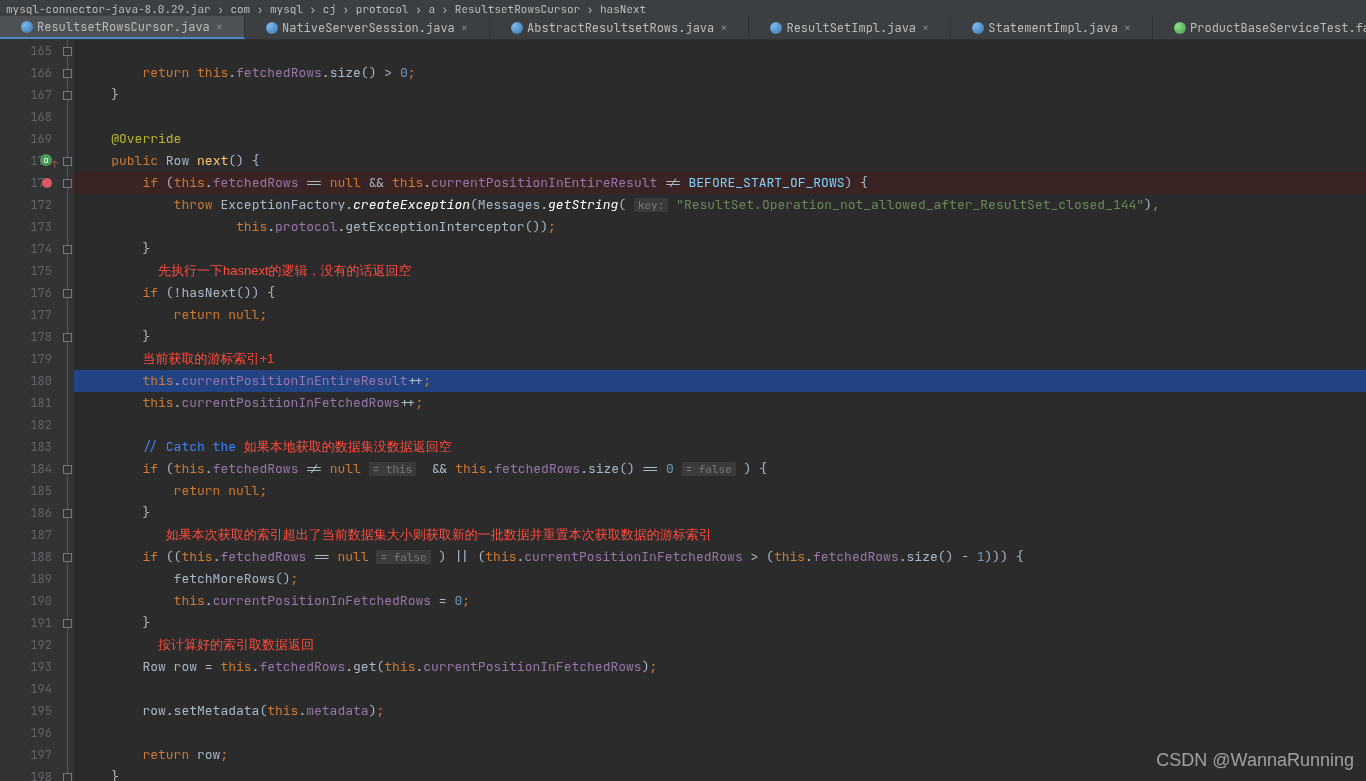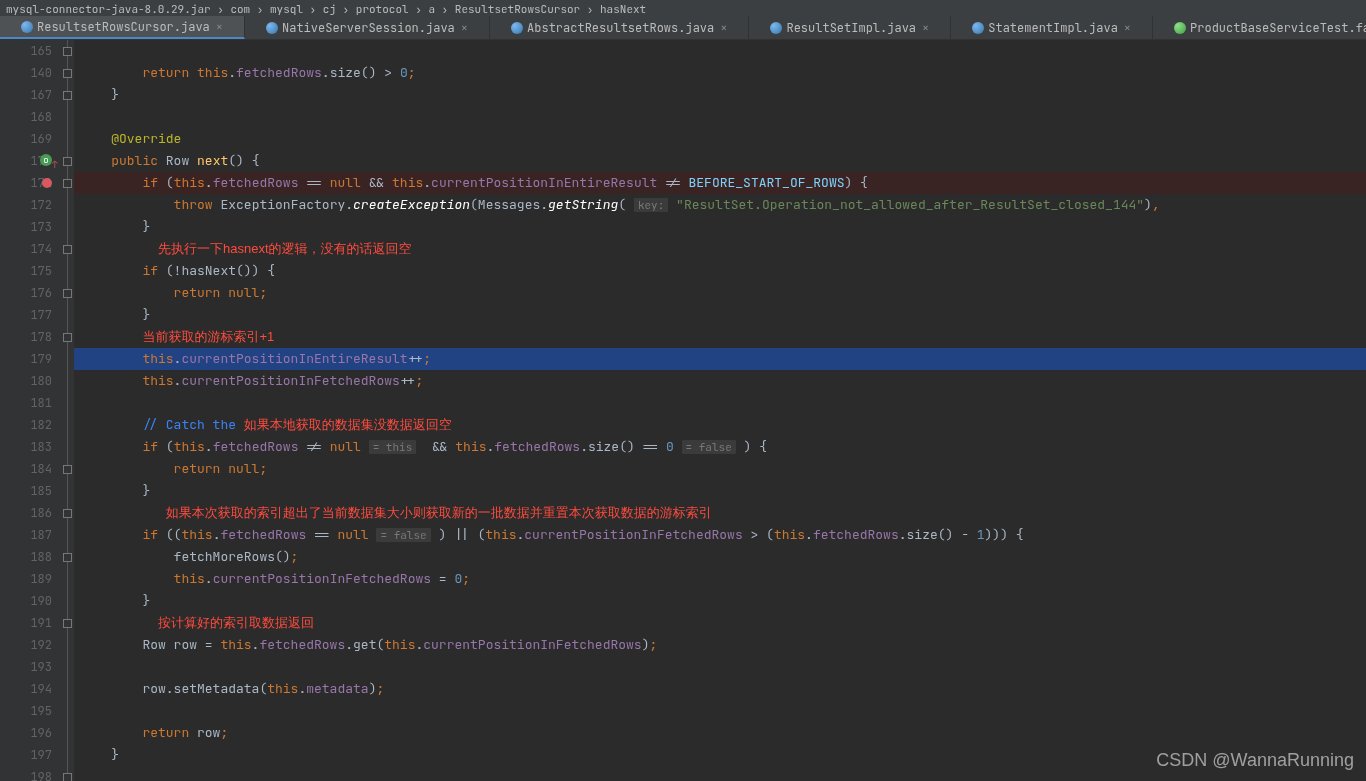--- a/index.html
+++ b/index.html
@@ -203,21 +203,21 @@
   <div class="tab">
     <span class="icon"></span>
     <span>DefaultResultSetHandler.java</span>
 
   </div>
 </div>
 
 <div class="editor">
   <div class="gutter" id="gutter">
       <div class="gutter-row">165</div>
-      <div class="gutter-row">140</div>
+      <div class="gutter-row">166</div>
       <div class="gutter-row">167</div>
       <div class="gutter-row">168</div>
       <div class="gutter-row">169</div>
       <div class="gutter-row">170<div class="ov">o</div><div class="arrow" style="left: 52px;">↑</div></div>
       <div class="gutter-row">171<div class="bp"></div></div>
       <div class="gutter-row">172</div>
       <div class="gutter-row">173</div>
       <div class="gutter-row">174</div>
       <div class="gutter-row">175</div>
       <div class="gutter-row">176</div>
@@ -308,20 +308,21 @@
     </div>
   <div class="code" id="code">
       <div class="line"></div>
       <div class="line">        <span class="k">return</span> <span class="k">this</span>.<span class="f">fetchedRows</span>.size() &gt; <span class="n">0</span><span class="k">;</span></div>
       <div class="line">    }</div>
       <div class="line"></div>
       <div class="line">    <span class="ann">@Override</span></div>
       <div class="line">    <span class="k">public</span> Row <span class="m">next</span>() {</div>
       <div class="line bp-line">        <span class="k">if</span> (<span class="k">this</span>.<span class="f">fetchedRows</span> == <span class="k">null</span> &amp;&amp; <span class="k">this</span>.<span class="f">currentPositionInEntireResult</span> != <span class="ci">BEFORE_START_OF_ROWS</span>) {</div>
       <div class="line">            <span class="k">throw</span> ExceptionFactory.<span class="mi">createException</span>(Messages.<span class="mi">getString</span>( <span class="hint">key:</span> <span class="s">"ResultSet.Operation_not_allowed_after_ResultSet_closed_144"</span>)<span class="k">,</span></div>
+      <div class="line">                    <span class="k">this</span>.<span class="f">protocol</span>.getExceptionInterceptor())<span class="k">;</span></div>
       <div class="line">        }</div>
       <div class="line">          <span class="red">先执行一下hasnext的逻辑，没有的话返回空</span></div>
       <div class="line">        <span class="k">if</span> (!hasNext()) {</div>
       <div class="line">            <span class="k">return null;</span></div>
       <div class="line">        }</div>
       <div class="line">        <span class="red">当前获取的游标索引+1</span></div>
       <div class="line hl">        <span class="k">this</span>.<span class="f">currentPositionInEntireResult</span>++<span class="k">;</span></div>
       <div class="line">        <span class="k">this</span>.<span class="f">currentPositionInFetchedRows</span>++<span class="k">;</span></div>
       <div class="line"></div>
       <div class="line">        <span class="c">// Catch the </span><span class="red">如果本地获取的数据集没数据返回空</span></div>

